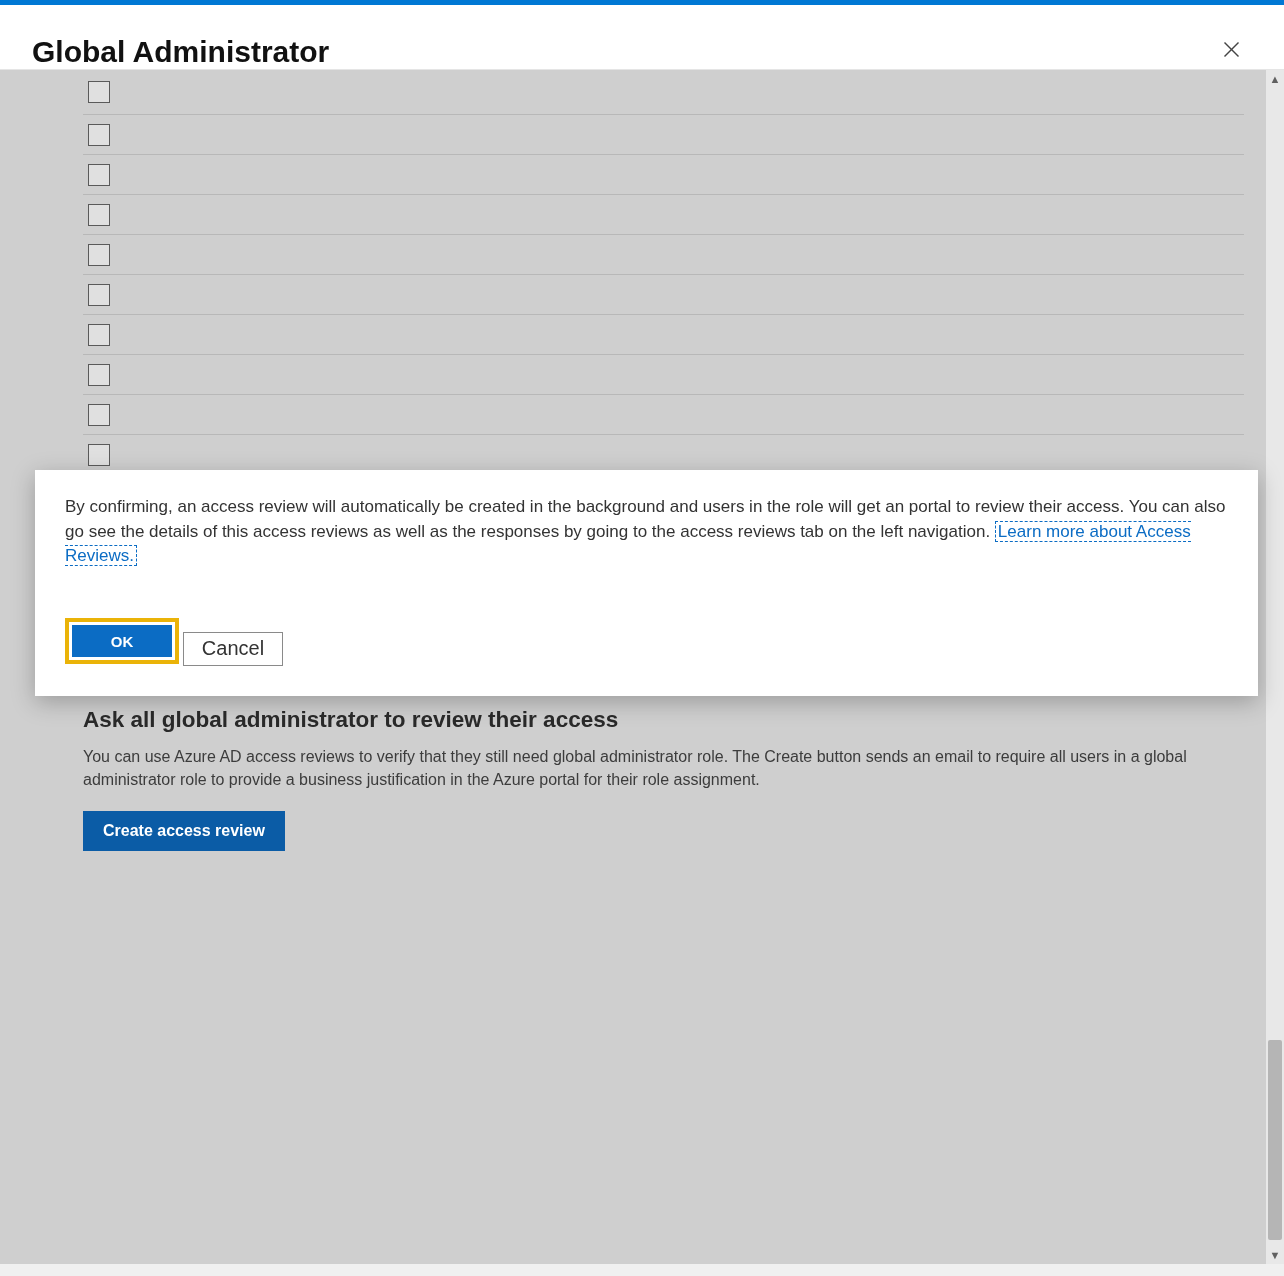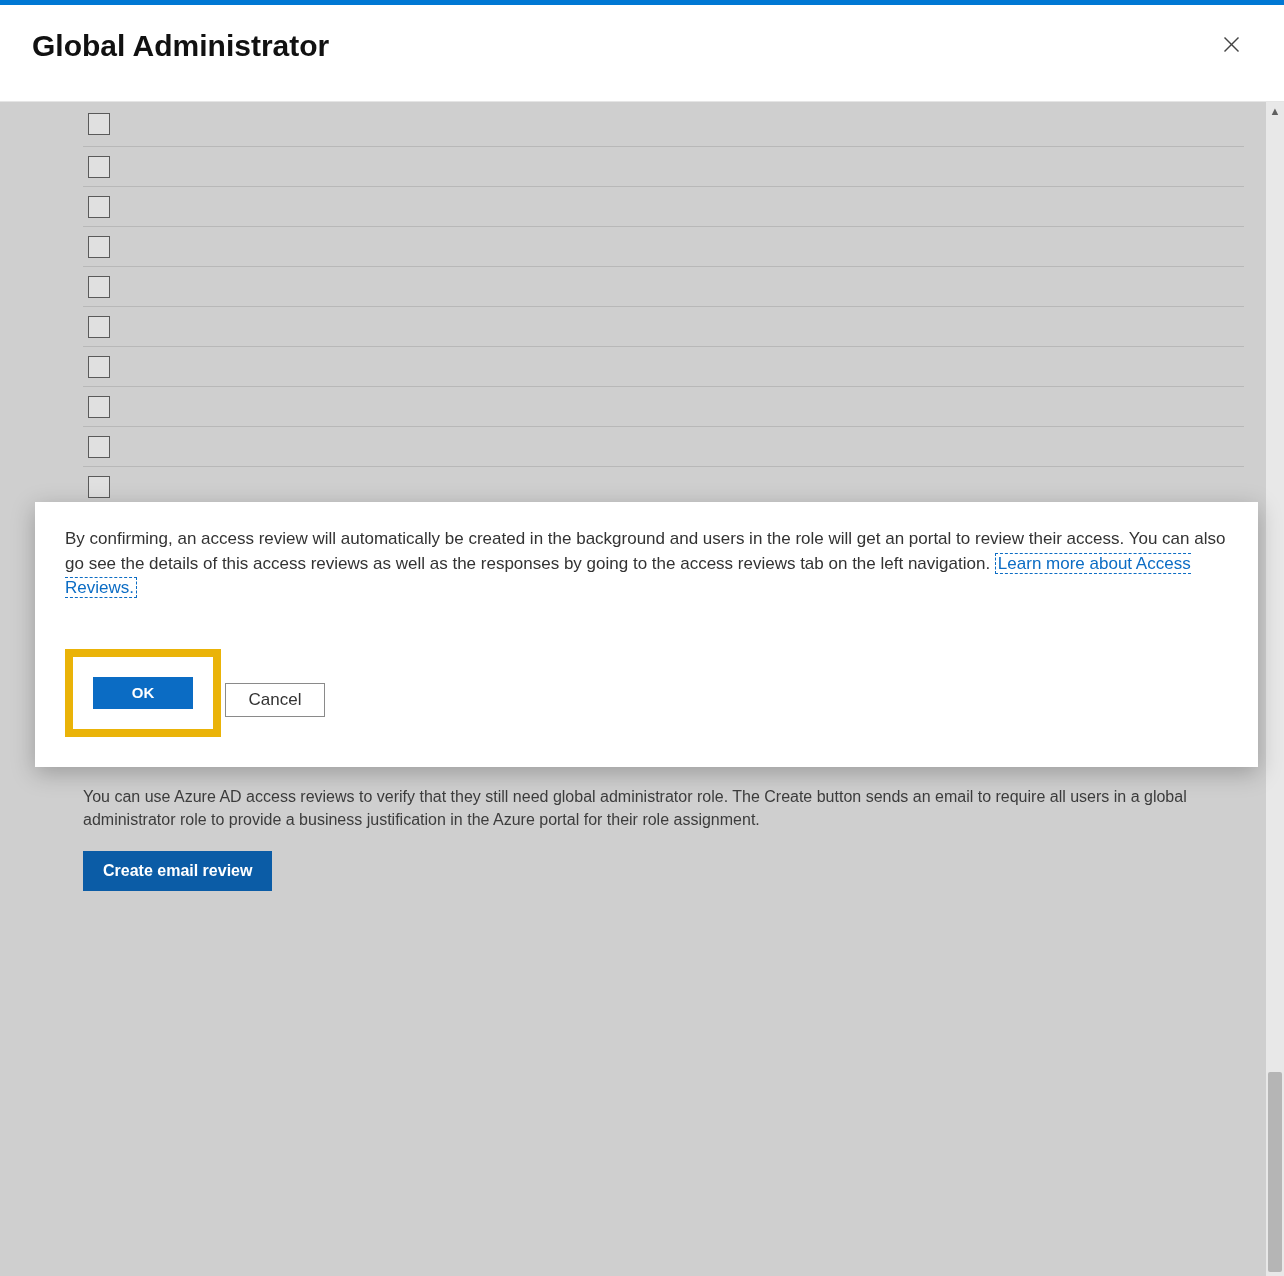--- a/index.html
+++ b/index.html
@@ -1,48 +1,48 @@
 <!DOCTYPE html>
 <html><head>
 <meta charset="utf-8">
 <style>
   * { box-sizing: border-box; margin: 0; padding: 0; }
   html, body { width: 1284px; height: 1276px; font-family: "Segoe UI", Arial, sans-serif; background: #f0f0f0; overflow: hidden; }
   .top-accent { height: 5px; background: #0078d4; width: 100%; }
   .viewport { position: relative; width: 100%; height: 1271px; }
-  .header { background: #fff; height: 97px; display: flex; align-items: center; justify-content: space-between; padding: 0 36px 15px 32px; border-bottom: 1px solid #e5e5e5; }
+  .header { background: #fff; height: 65px; display: flex; align-items: flex-end; justify-content: space-between; padding: 0 36px 0 32px; border-bottom: 1px solid #e5e5e5; }
   .header h1 { font-size: 30px; font-weight: 600; color: #111; }
   .close-x svg { width: 21px; height: 21px; }
   .close-x { background: none; border: none; cursor: pointer; padding: 6px; }
   .body { position: relative; background: #cfcfcf; width: 100%; height: 1194px; }
   .scroll-gutter { position: absolute; right: 0; top: 0; width: 18px; height: 100%; background: #e8e8e8; }
   .scroll-up, .scroll-down { position: absolute; right: 0; width: 18px; height: 18px; display: flex; align-items: center; justify-content: center; font-size: 11px; color: #606060; }
   .scroll-up { top: 0; }
   .scroll-down { bottom: 0; }
   .scroll-thumb { position: absolute; right: 2px; width: 14px; top: 970px; height: 200px; background: #b5b5b5; border-radius: 2px; }
   .content { position: absolute; left: 83px; right: 40px; top: 0; }
   .row { border-top: 1px solid #b8b8b8; height: 40px; display: flex; align-items: center; }
   .row.first { border-top: none; height: 44px; }
   .row .cb { width: 22px; height: 22px; border: 1.7px solid #5a5a5a; background: #e0e0e0; margin-left: 5px; }
   .row .txt1 { margin-left: 28px; color: #888; font-size: 15px; filter: blur(1px); opacity: .55; white-space: nowrap; overflow: hidden; }
   .row .txt2 { margin-left: auto; margin-right: 480px; color: #888; font-size: 15px; filter: blur(1px); opacity: .55; white-space: nowrap; }
   .btns-row { margin-top: 30px; display: flex; gap: 10px; }
   .btn-eligible, .btn-remove { background: #d6d6d6; color: #6c6c6c; border: none; padding: 12px 24px; font-size: 16px; }
   .ask-title { margin-top: 40px; font-size: 22.5px; font-weight: 600; color: #2a2a2a; }
-  .ask-desc { margin-top: 20px; font-size: 16px; color: #3c3c3c; line-height: 1.45; }
+  .ask-desc { margin-top: 12px; font-size: 16px; color: #3c3c3c; line-height: 1.45; }
   .btn-create { margin-top: 20px; background: #0b5ca6; color: #fff; border: none; padding: 11px 20px; font-size: 16px; font-weight: 600; }
 
   .modal { position: absolute; left: 35px; right: 26px; top: 400px; background: #fff; padding: 25px 30px 30px 30px; box-shadow: 0 6px 22px rgba(0,0,0,.25); }
   .modal h2 { font-size: 22.5px; font-weight: 600; color: #222; margin-bottom: 10px; }
   .modal p { font-size: 17px; color: #333; line-height: 1.45; }
   .modal a { color: #0b6cc4; text-decoration: none; border: 1px dashed #0b6cc4; padding: 0 2px; }
   .modal-btns { margin-top: 48px; display: flex; gap: 4px; align-items: center; }
-  .ok-wrap { border: 8px solid #eab308; padding: 20px; display: inline-block; }
+  .ok-wrap { border: 4px solid #eab308; padding: 3px; display: inline-block; }
   .btn-ok { background: #0b6cc4; color: #fff; border: none; width: 100px; height: 32px; font-size: 15px; font-weight: 600; }
-  .btn-cancel { background: #fff; color: #333; border: 1px solid #8a8a8a; width: 100px; height: 34px; font-size: 17px; margin-top: 15px; }
+  .btn-cancel { background: #fff; color: #333; border: 1px solid #8a8a8a; width: 100px; height: 34px; font-size: 20px; margin-top: 15px; }
 </style>
 </head>
 <body>
 
 <div class="top-accent"></div>
 <div class="viewport">
   <div class="header">
     <h1>Global Administrator</h1>
     <button class="close-x" aria-label="Close">
       <span>
@@ -131,21 +131,21 @@
         </div>
       <div class="row" style="border-bottom:1px solid #b8b8b8;border-top:none;height:0"></div>
 
       <div class="btns-row">
         <button class="btn-eligible">Make eligible</button>
         <button class="btn-remove">Remove assignment</button>
       </div>
 
       <h2 class="ask-title">Ask all global administrator to review their access</h2>
       <p class="ask-desc">You can use Azure AD access reviews to verify that they still need global administrator role. The Create button sends an email to require all users in a global administrator role to provide a business justification in the Azure portal for their role assignment.</p>
-      <button class="btn-create">Create email review</button>
+      <button class="btn-create">Create access review</button>
     </div>
 
     <div class="modal">
       <p>
         <span>By confirming, an access review will automatically be created in the background and users in the role will get an portal to review their access. You can also go see the details of this access reviews as well as the responses by going to the access reviews tab on the left navigation. </span>
         <a href="#">Learn more about Access Reviews.</a>
       </p>
       <div class="modal-btns">
         <span class="ok-wrap">
           <button class="btn-ok">OK</button>

